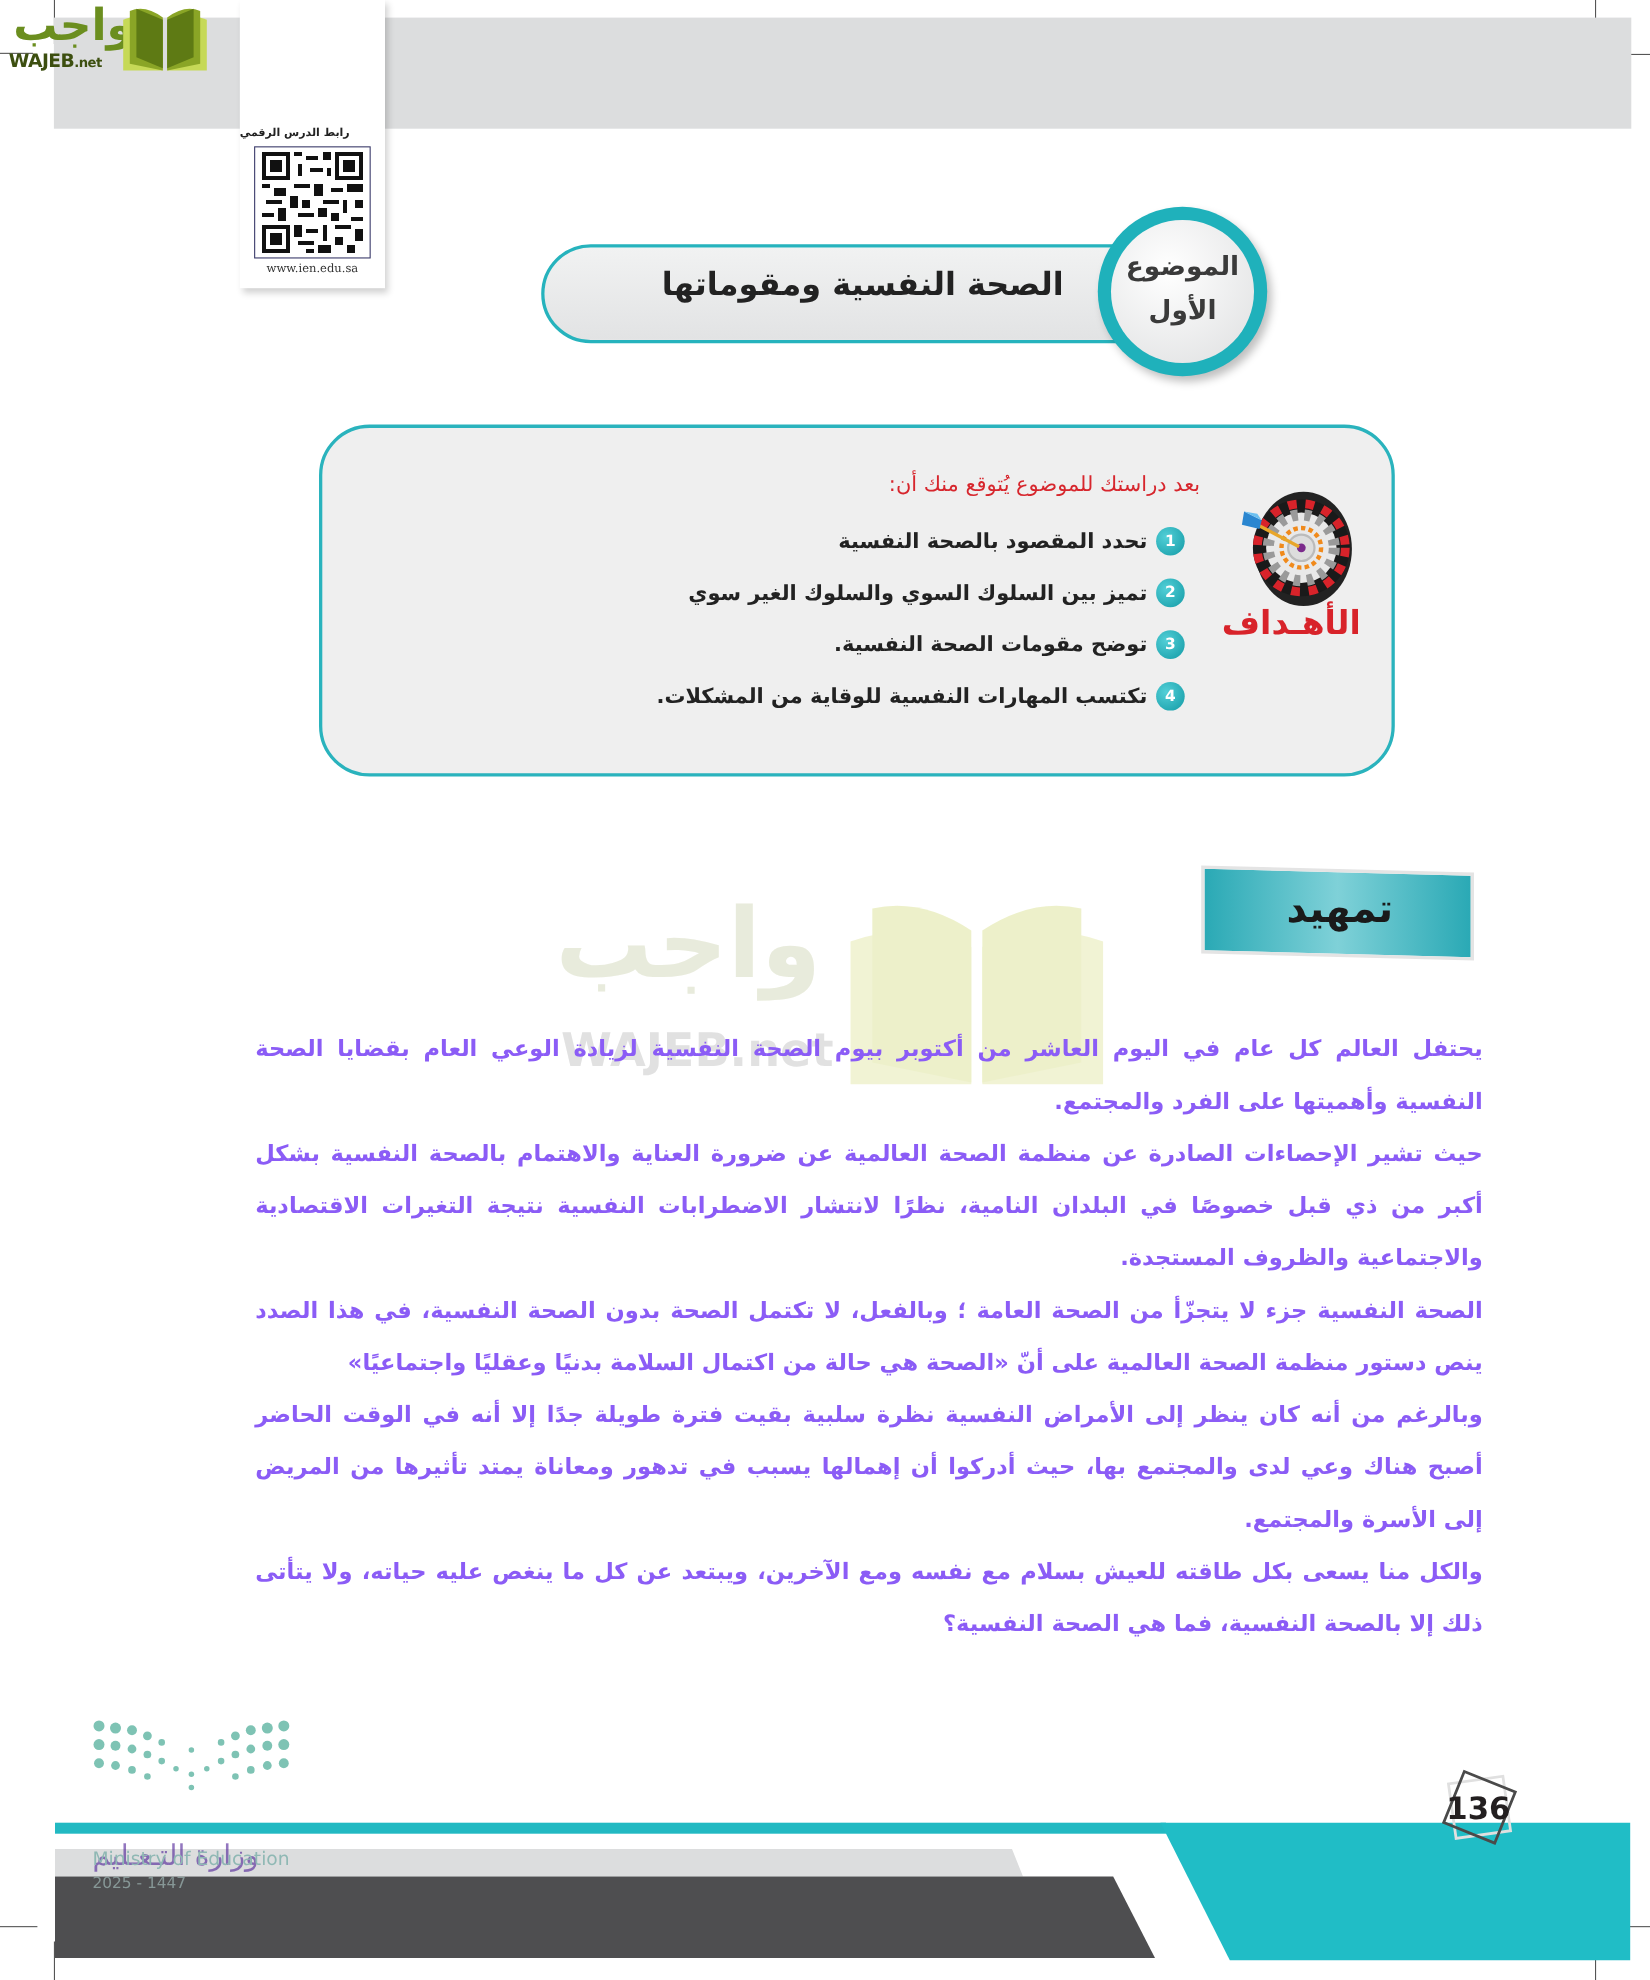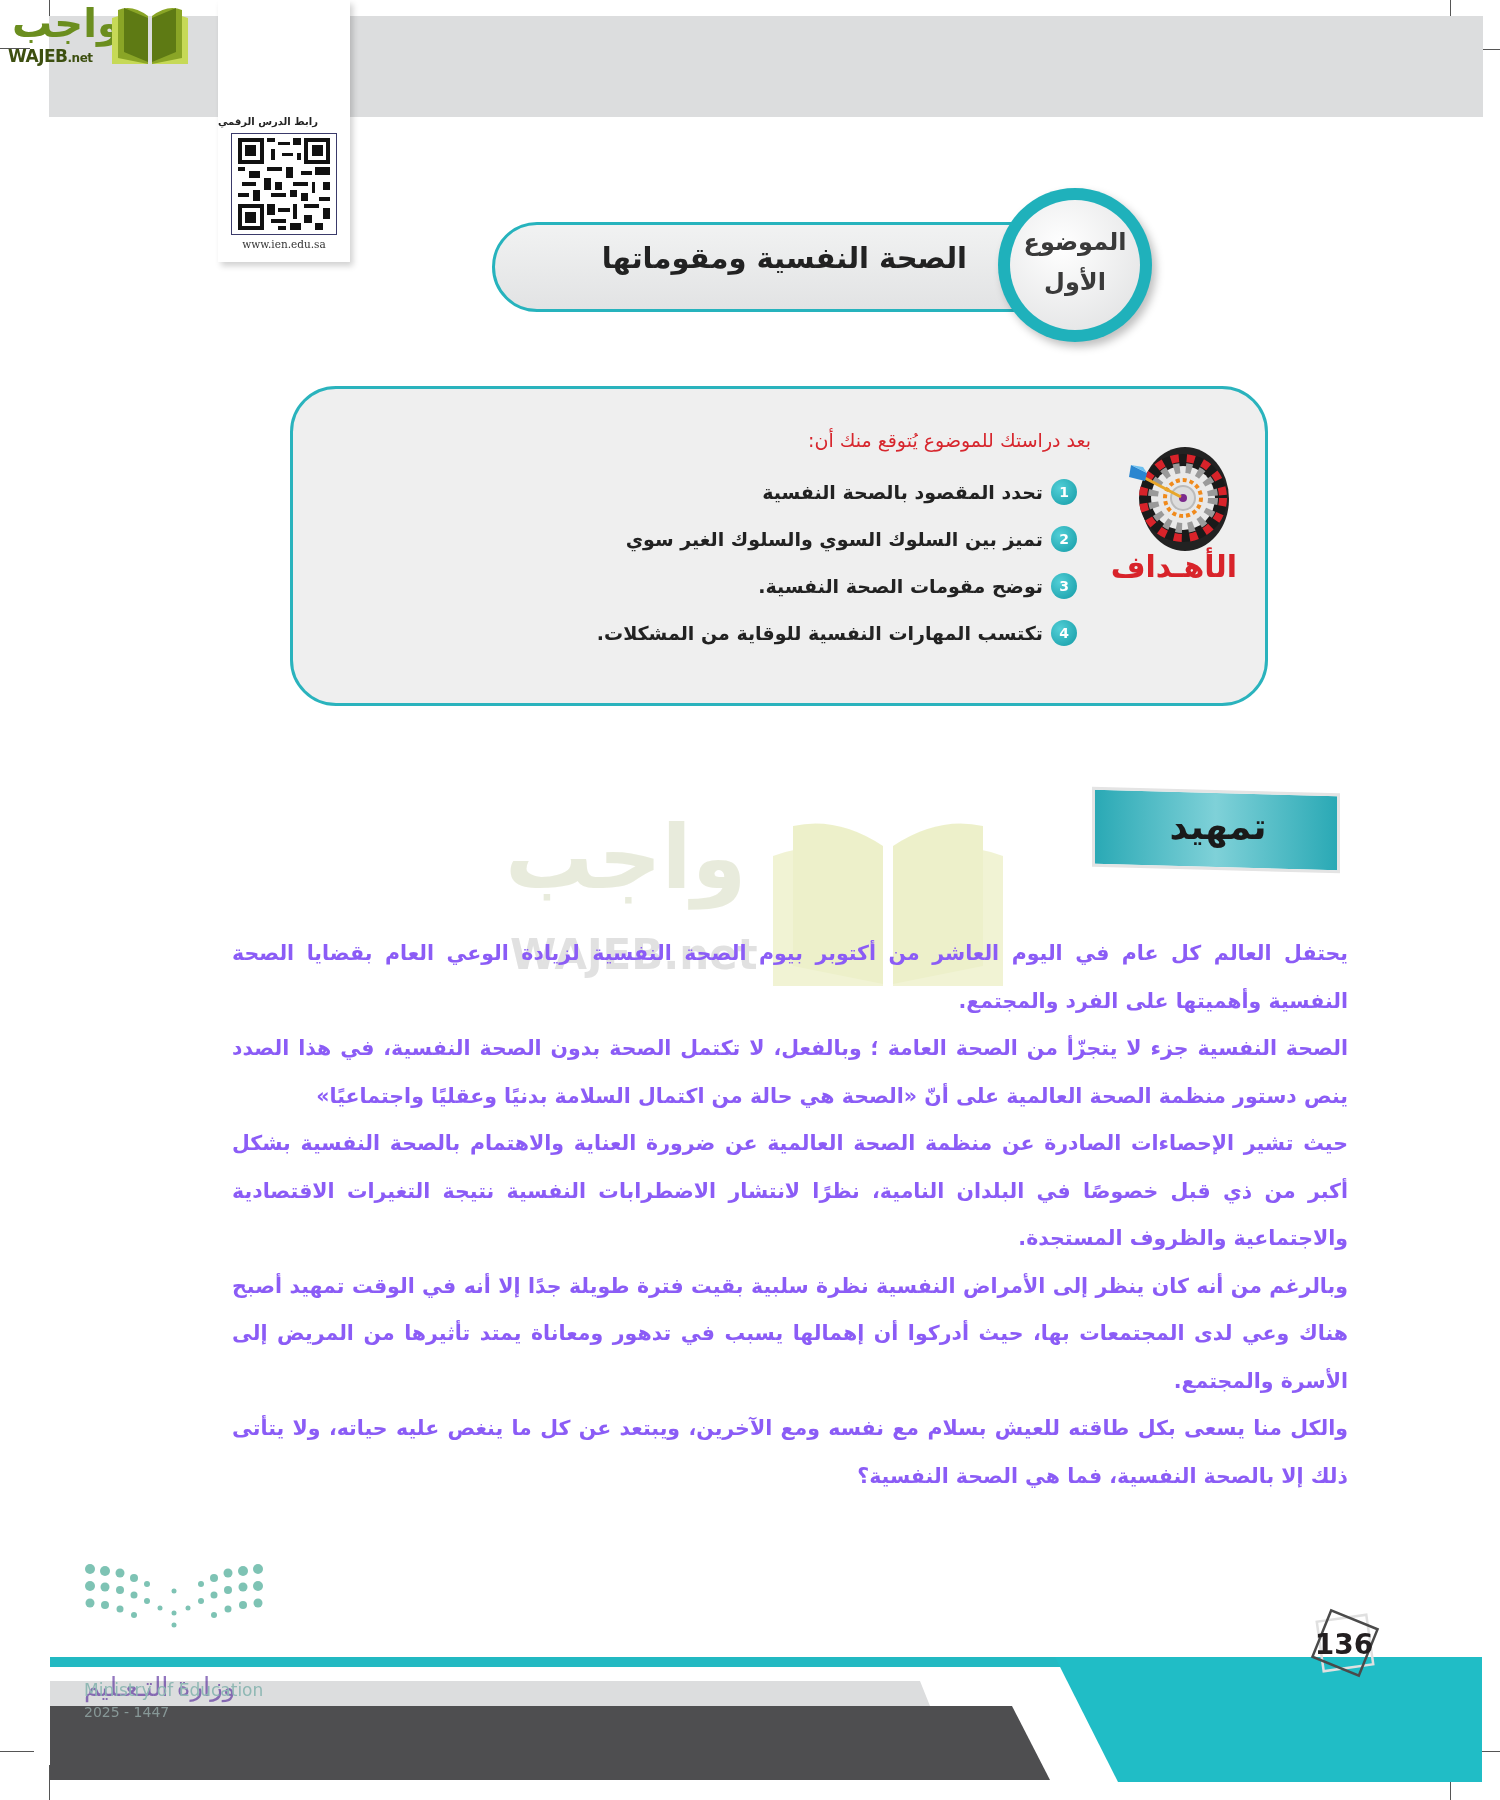--- a/index.html
+++ b/index.html
@@ -210,23 +210,23 @@
   <svg class="wm-book" width="230" height="170" viewBox="0 0 230 170">
     <path d="M0 40 L0 170 L110 170 L110 45 Q55 20 0 40Z" fill="#e6eab2"></path>
     <path d="M230 40 L230 170 L120 170 L120 45 Q175 20 230 40Z" fill="#e6eab2"></path>
     <path d="M20 10 L20 150 L110 168 L110 30 Q65 0 20 10Z" fill="#dfe5a0"></path>
     <path d="M210 10 L210 150 L120 168 L120 30 Q165 0 210 10Z" fill="#dfe5a0"></path>
   </svg>
 </div>
 
 <div class="body-text">
   <p>يحتفل العالم كل عام في اليوم العاشر من أكتوبر بيوم الصحة النفسية لزيادة الوعي العام بقضايا الصحة النفسية وأهميتها على الفرد والمجتمع.</p>
+  <p>حيث تشير الإحصاءات الصادرة عن منظمة الصحة العالمية عن ضرورة العناية والاهتمام بالصحة النفسية بشكل أكبر من ذي قبل خصوصًا في البلدان النامية، نظرًا لانتشار الاضطرابات النفسية نتيجة التغيرات الاقتصادية والاجتماعية والظروف المستجدة.</p>
   <p>الصحة النفسية جزء لا يتجزّأ من الصحة العامة ؛ وبالفعل، لا تكتمل الصحة بدون الصحة النفسية، في هذا الصدد ينص دستور منظمة الصحة العالمية على أنّ «الصحة هي حالة من اكتمال السلامة بدنيًا وعقليًا واجتماعيًا»</p>
-  <p>حيث تشير الإحصاءات الصادرة عن منظمة الصحة العالمية عن ضرورة العناية والاهتمام بالصحة النفسية بشكل أكبر من ذي قبل خصوصًا في البلدان النامية، نظرًا لانتشار الاضطرابات النفسية نتيجة التغيرات الاقتصادية والاجتماعية والظروف المستجدة.</p>
-  <p>وبالرغم من أنه كان ينظر إلى الأمراض النفسية نظرة سلبية بقيت فترة طويلة جدًا إلا أنه في الوقت تمهيد أصبح هناك وعي لدى المجتمعات بها، حيث أدركوا أن إهمالها يسبب في تدهور ومعاناة يمتد تأثيرها من المريض إلى الأسرة والمجتمع.</p>
+  <p>وبالرغم من أنه كان ينظر إلى الأمراض النفسية نظرة سلبية بقيت فترة طويلة جدًا إلا أنه في الوقت الحاضر أصبح هناك وعي لدى والمجتمع بها، حيث أدركوا أن إهمالها يسبب في تدهور ومعاناة يمتد تأثيرها من المريض إلى الأسرة والمجتمع.</p>
   <p>والكل منا يسعى بكل طاقته للعيش بسلام مع نفسه ومع الآخرين، ويبتعد عن كل ما ينغص عليه حياته، ولا يتأتى ذلك إلا بالصحة النفسية، فما هي الصحة النفسية؟</p>
 </div>
 
 <svg class="footer-svg" width="1500" height="160" viewBox="0 0 1500 160">
   <rect x="50" y="17" width="1010" height="10" fill="#22b9c2"></rect>
   <polygon points="1055,17 1482,17 1482,142 1118,142" fill="#20bdc6"></polygon>
   <polygon points="50,41 920,41 930,66 50,66" fill="#dcddde"></polygon>
   <polygon points="50,66 1012,66 1050,140 50,140" fill="#4e4e50"></polygon>
 </svg>
 

